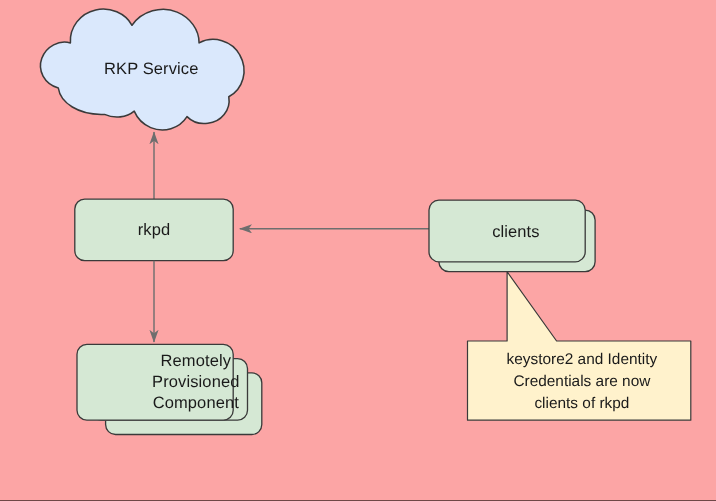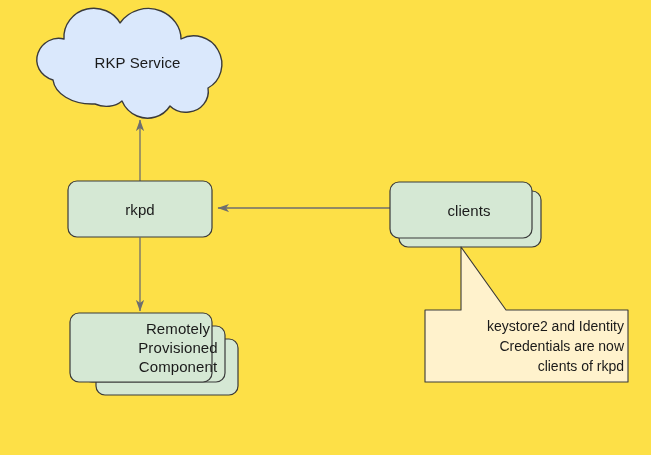--- a/index.html
+++ b/index.html
@@ -8,21 +8,21 @@
     padding: 0;
     background: #000000;
   }
   body {
     font-family: "Liberation Sans", sans-serif;
   }
   #diagram-canvas {
     position: relative;
     width: 651px;
     height: 455px;
-    background: #fde047;
+    background: #fca5a5;
     overflow: hidden;
   }
   #diagram-svg {
     position: absolute;
     left: 0;
     top: 0;
     width: 651px;
     height: 455px;
     display: block;
   }
@@ -69,21 +69,21 @@
   #callout-text {
     position: absolute;
     left: 434px;
     top: 316px;
     width: 190px;
     height: 62px;
     color: #1a1a1a;
     font-family: "Liberation Sans", sans-serif;
     font-size: 14px;
     line-height: 20px;
-    text-align: right;
+    text-align: center;
     white-space: pre-line;
     pointer-events: none;
   }
 </style>
 </head>
 <body>
 
 <div id="diagram-canvas">
 
   <svg id="diagram-svg" viewBox="0 0 651 455" xmlns="http://www.w3.org/2000/svg">

